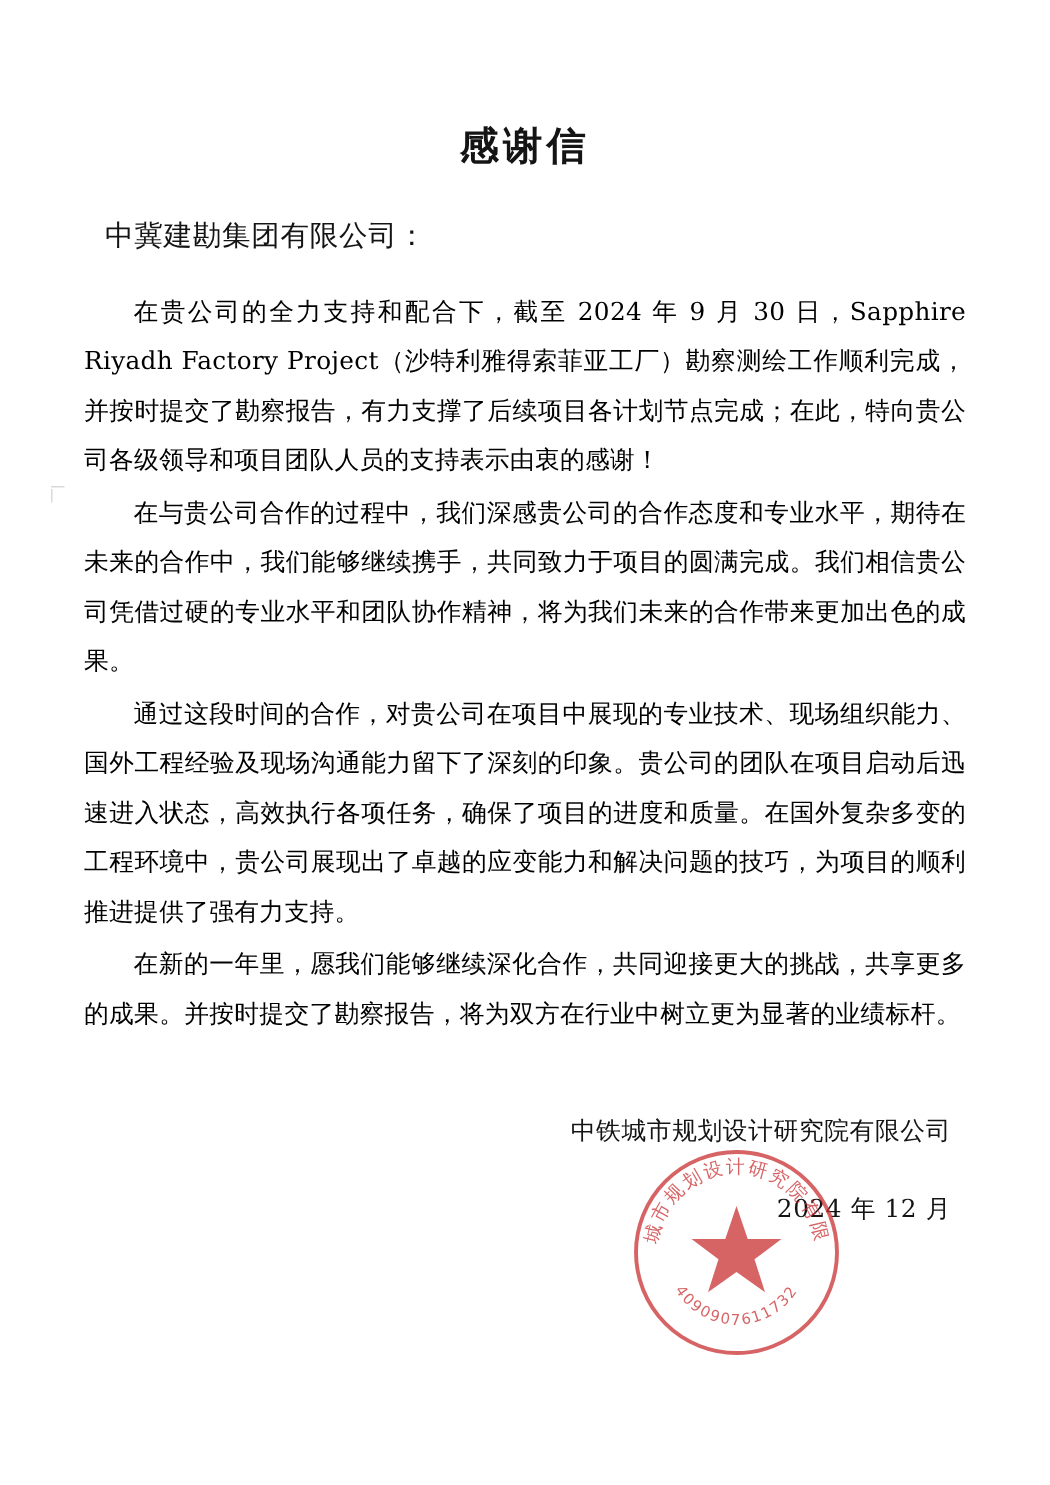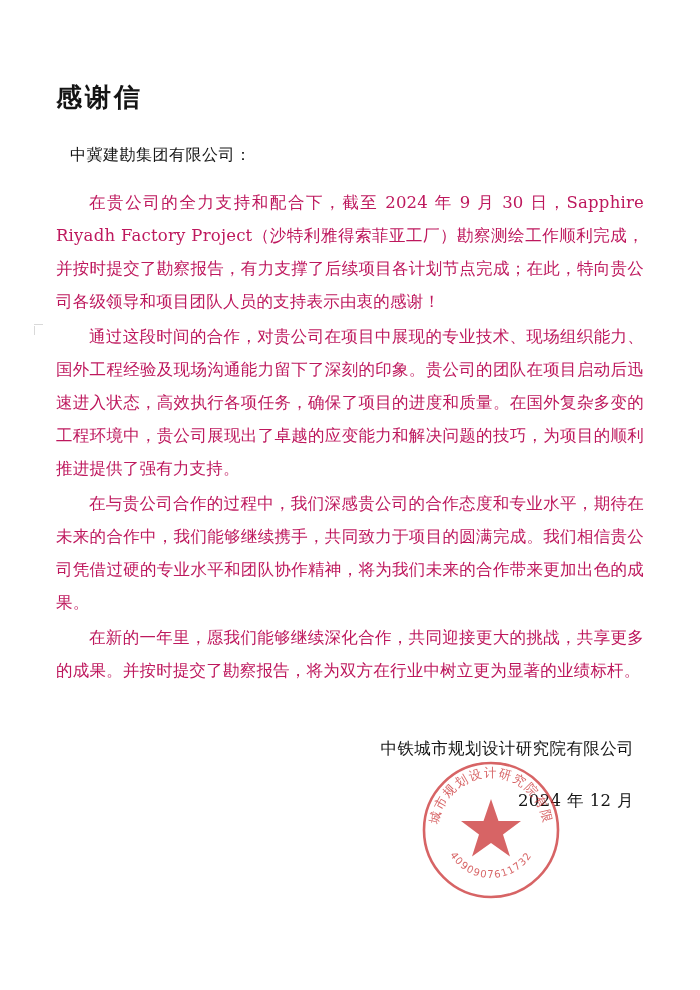--- a/index.html
+++ b/index.html
@@ -16,43 +16,44 @@
     overflow: hidden;
   }
   .page {
     position: relative;
     width: 700px;
     height: 990px;
     box-sizing: border-box;
     padding: 0 56px;
   }
   .doc-title {
+    text-align: center;
     font-size: 26px;
     font-weight: bold;
     letter-spacing: 3px;
     margin-top: 80px;
     margin-bottom: 26px;
     color: #141414;
   }
   .salutation {
-    font-size: 16px;
+    font-size: 19px;
     line-height: 1.7;
     margin-left: 14px;
     margin-bottom: 18px;
     letter-spacing: 0.5px;
     color: #141414;
   }
   .body-para {
     font-size: 16.5px;
     line-height: 2.0;
     text-indent: 33px;
     text-align: justify;
     margin: 0 0 2px 0;
     letter-spacing: 0.2px;
-    color: #be185d;
+    color: #000000;
   }
   .signature-block {
     margin-top: 46px;
     text-align: right;
     position: relative;
     padding-right: 10px;
   }
   .sign-org {
     font-size: 16.5px;
     line-height: 1.9;
@@ -104,22 +105,22 @@
 <div class="page">
 
   <div class="margin-mark"></div>
   <div class="margin-mark2"></div>
 
   <div class="doc-title">感谢信</div>
 
   <div class="salutation">中冀建勘集团有限公司：</div>
 
   <p class="body-para">在贵公司的全力支持和配合下，截至 2024 年 9 月 30 日，Sapphire Riyadh Factory Project（沙特利雅得索菲亚工厂）勘察测绘工作顺利完成，并按时提交了勘察报告，有力支撑了后续项目各计划节点完成；在此，特向贵公司各级领导和项目团队人员的支持表示由衷的感谢！</p>
+  <p class="body-para">在与贵公司合作的过程中，我们深感贵公司的合作态度和专业水平，期待在未来的合作中，我们能够继续携手，共同致力于项目的圆满完成。我们相信贵公司凭借过硬的专业水平和团队协作精神，将为我们未来的合作带来更加出色的成果。</p>
   <p class="body-para">通过这段时间的合作，对贵公司在项目中展现的专业技术、现场组织能力、国外工程经验及现场沟通能力留下了深刻的印象。贵公司的团队在项目启动后迅速进入状态，高效执行各项任务，确保了项目的进度和质量。在国外复杂多变的工程环境中，贵公司展现出了卓越的应变能力和解决问题的技巧，为项目的顺利推进提供了强有力支持。</p>
-  <p class="body-para">在与贵公司合作的过程中，我们深感贵公司的合作态度和专业水平，期待在未来的合作中，我们能够继续携手，共同致力于项目的圆满完成。我们相信贵公司凭借过硬的专业水平和团队协作精神，将为我们未来的合作带来更加出色的成果。</p>
   <p class="body-para">在新的一年里，愿我们能够继续深化合作，共同迎接更大的挑战，共享更多的成果。并按时提交了勘察报告，将为双方在行业中树立更为显著的业绩标杆。</p>
 
   <div class="signature-block">
     <div class="seal">
       <svg viewBox="0 0 150 150" xmlns="http://www.w3.org/2000/svg">
         <g fill="none" stroke="#c8292b" stroke-width="2.6">
           <circle cx="75" cy="75" r="67"></circle>
         </g>
         <g fill="#c8292b">
           <polygon points="75,44 82.5,66 105,66 87,79.5 94,101.5 75,88 56,101.5 63,79.5 45,66 67.5,66"></polygon>

